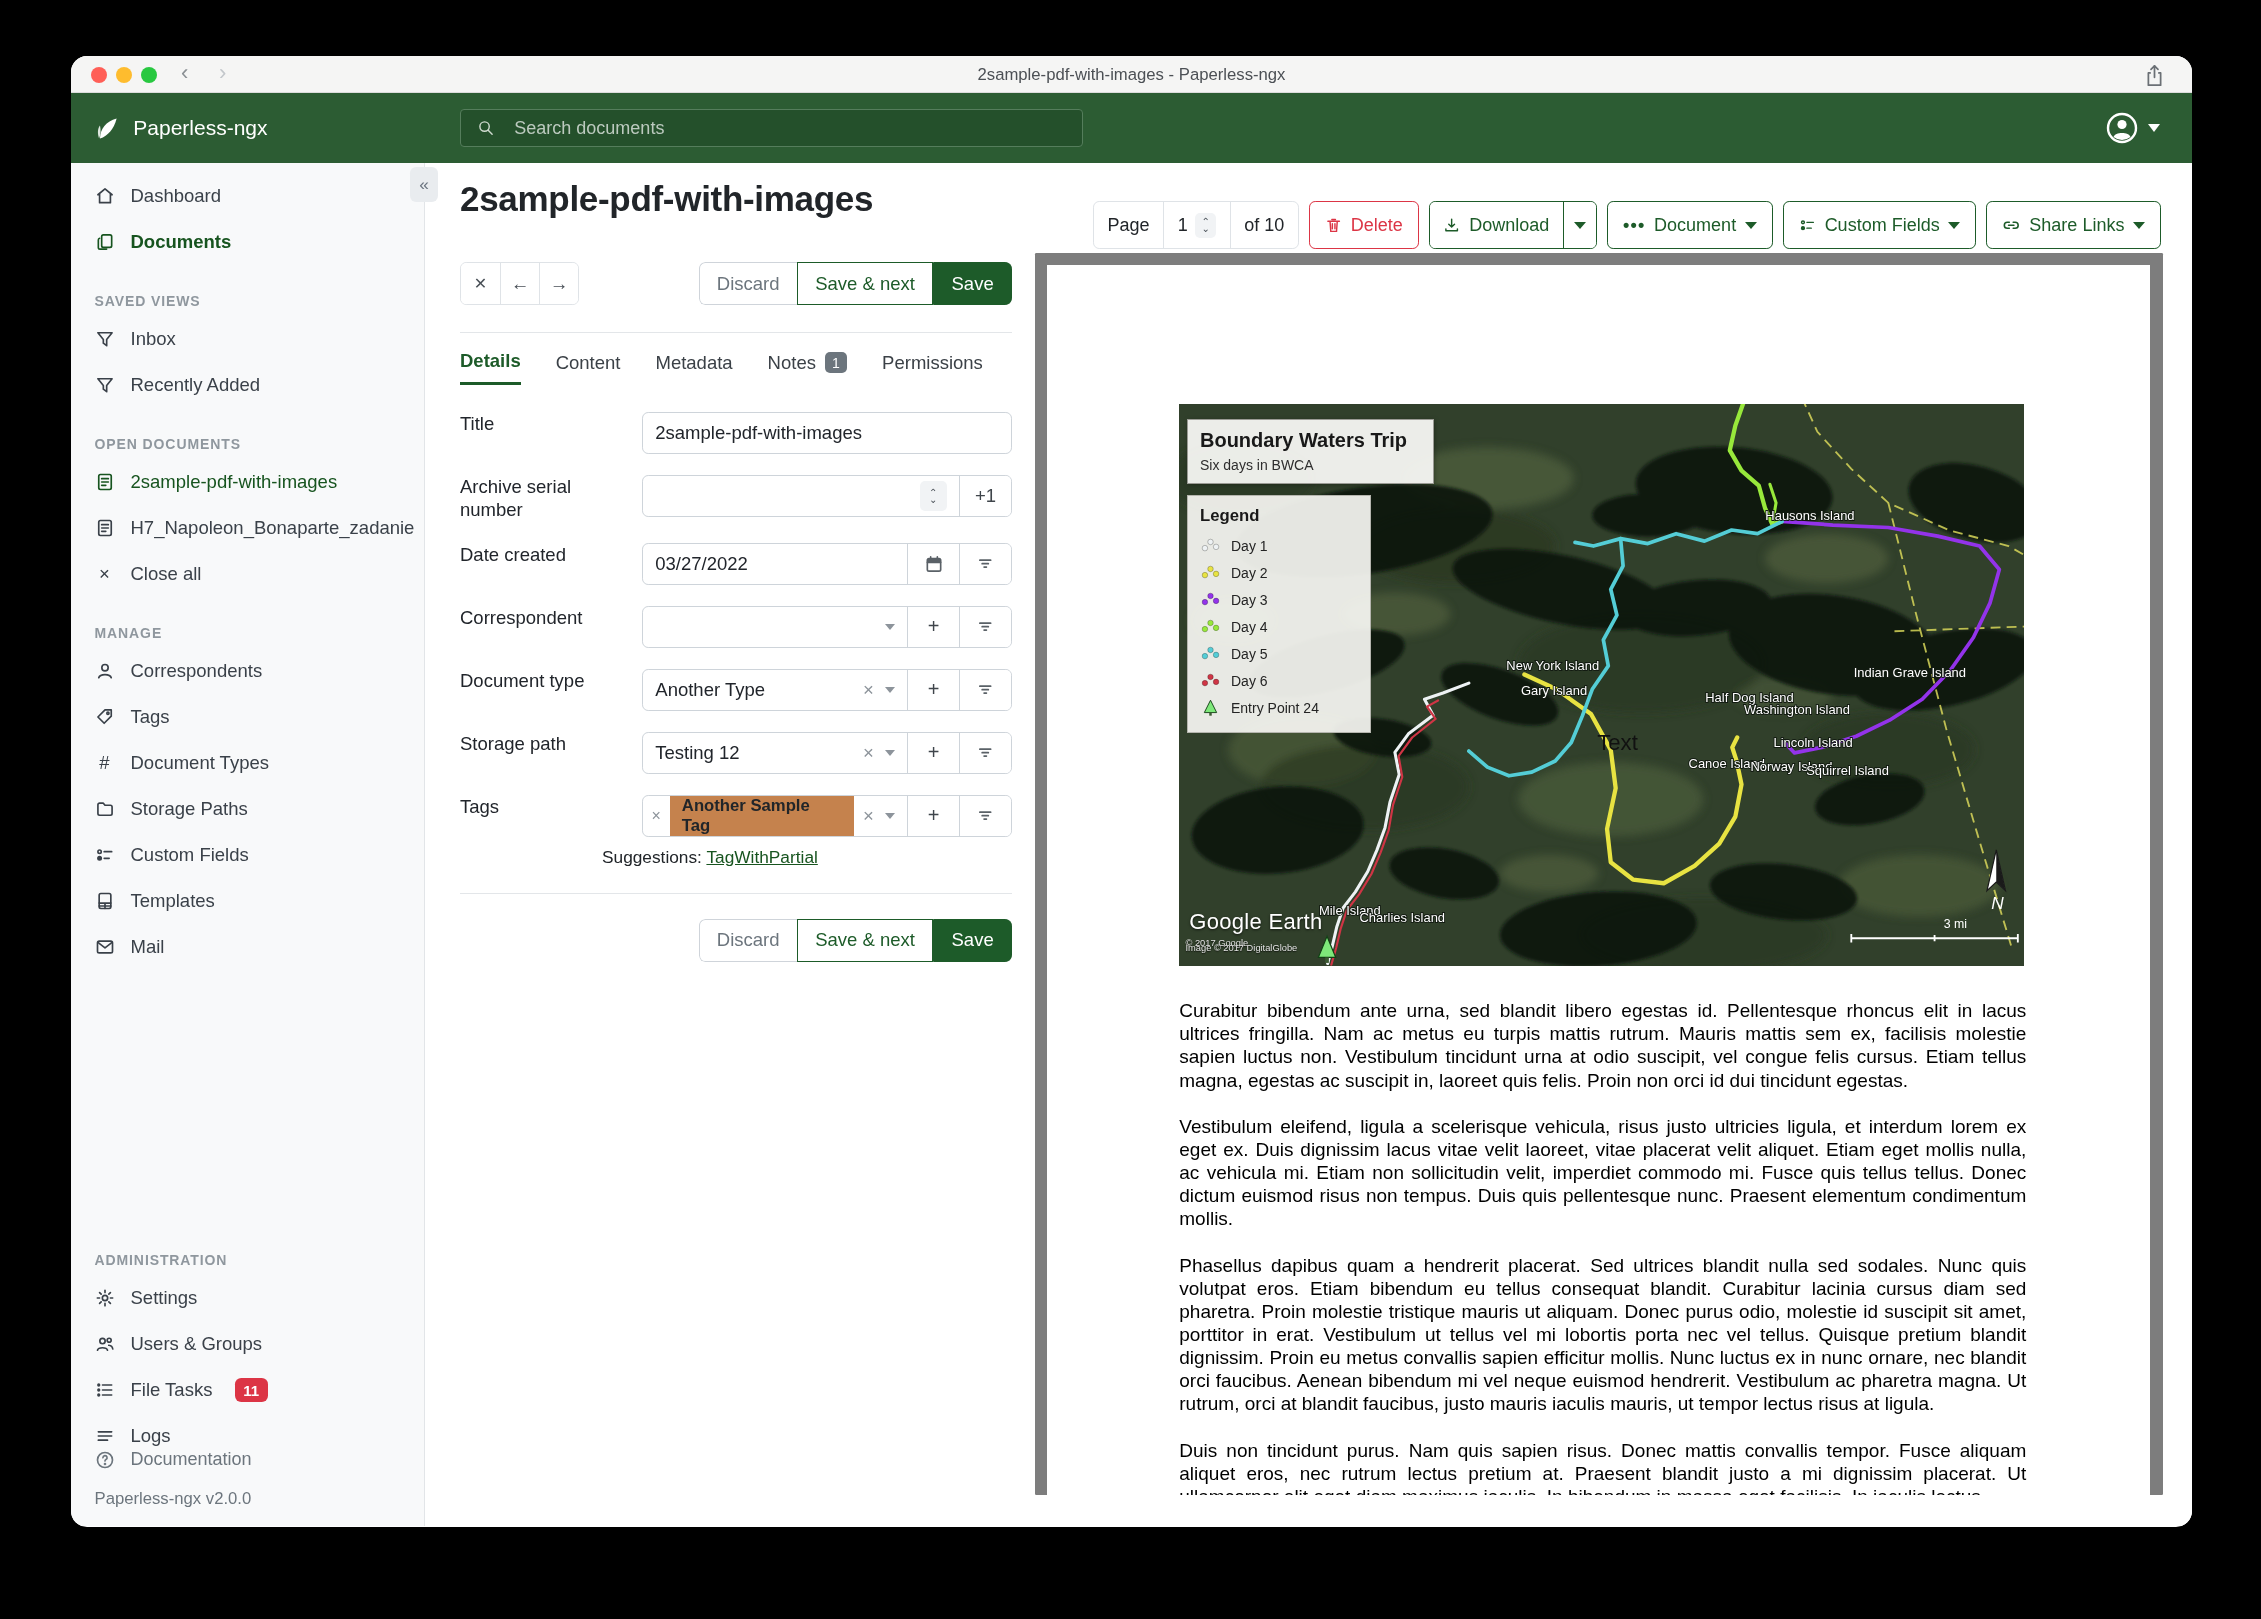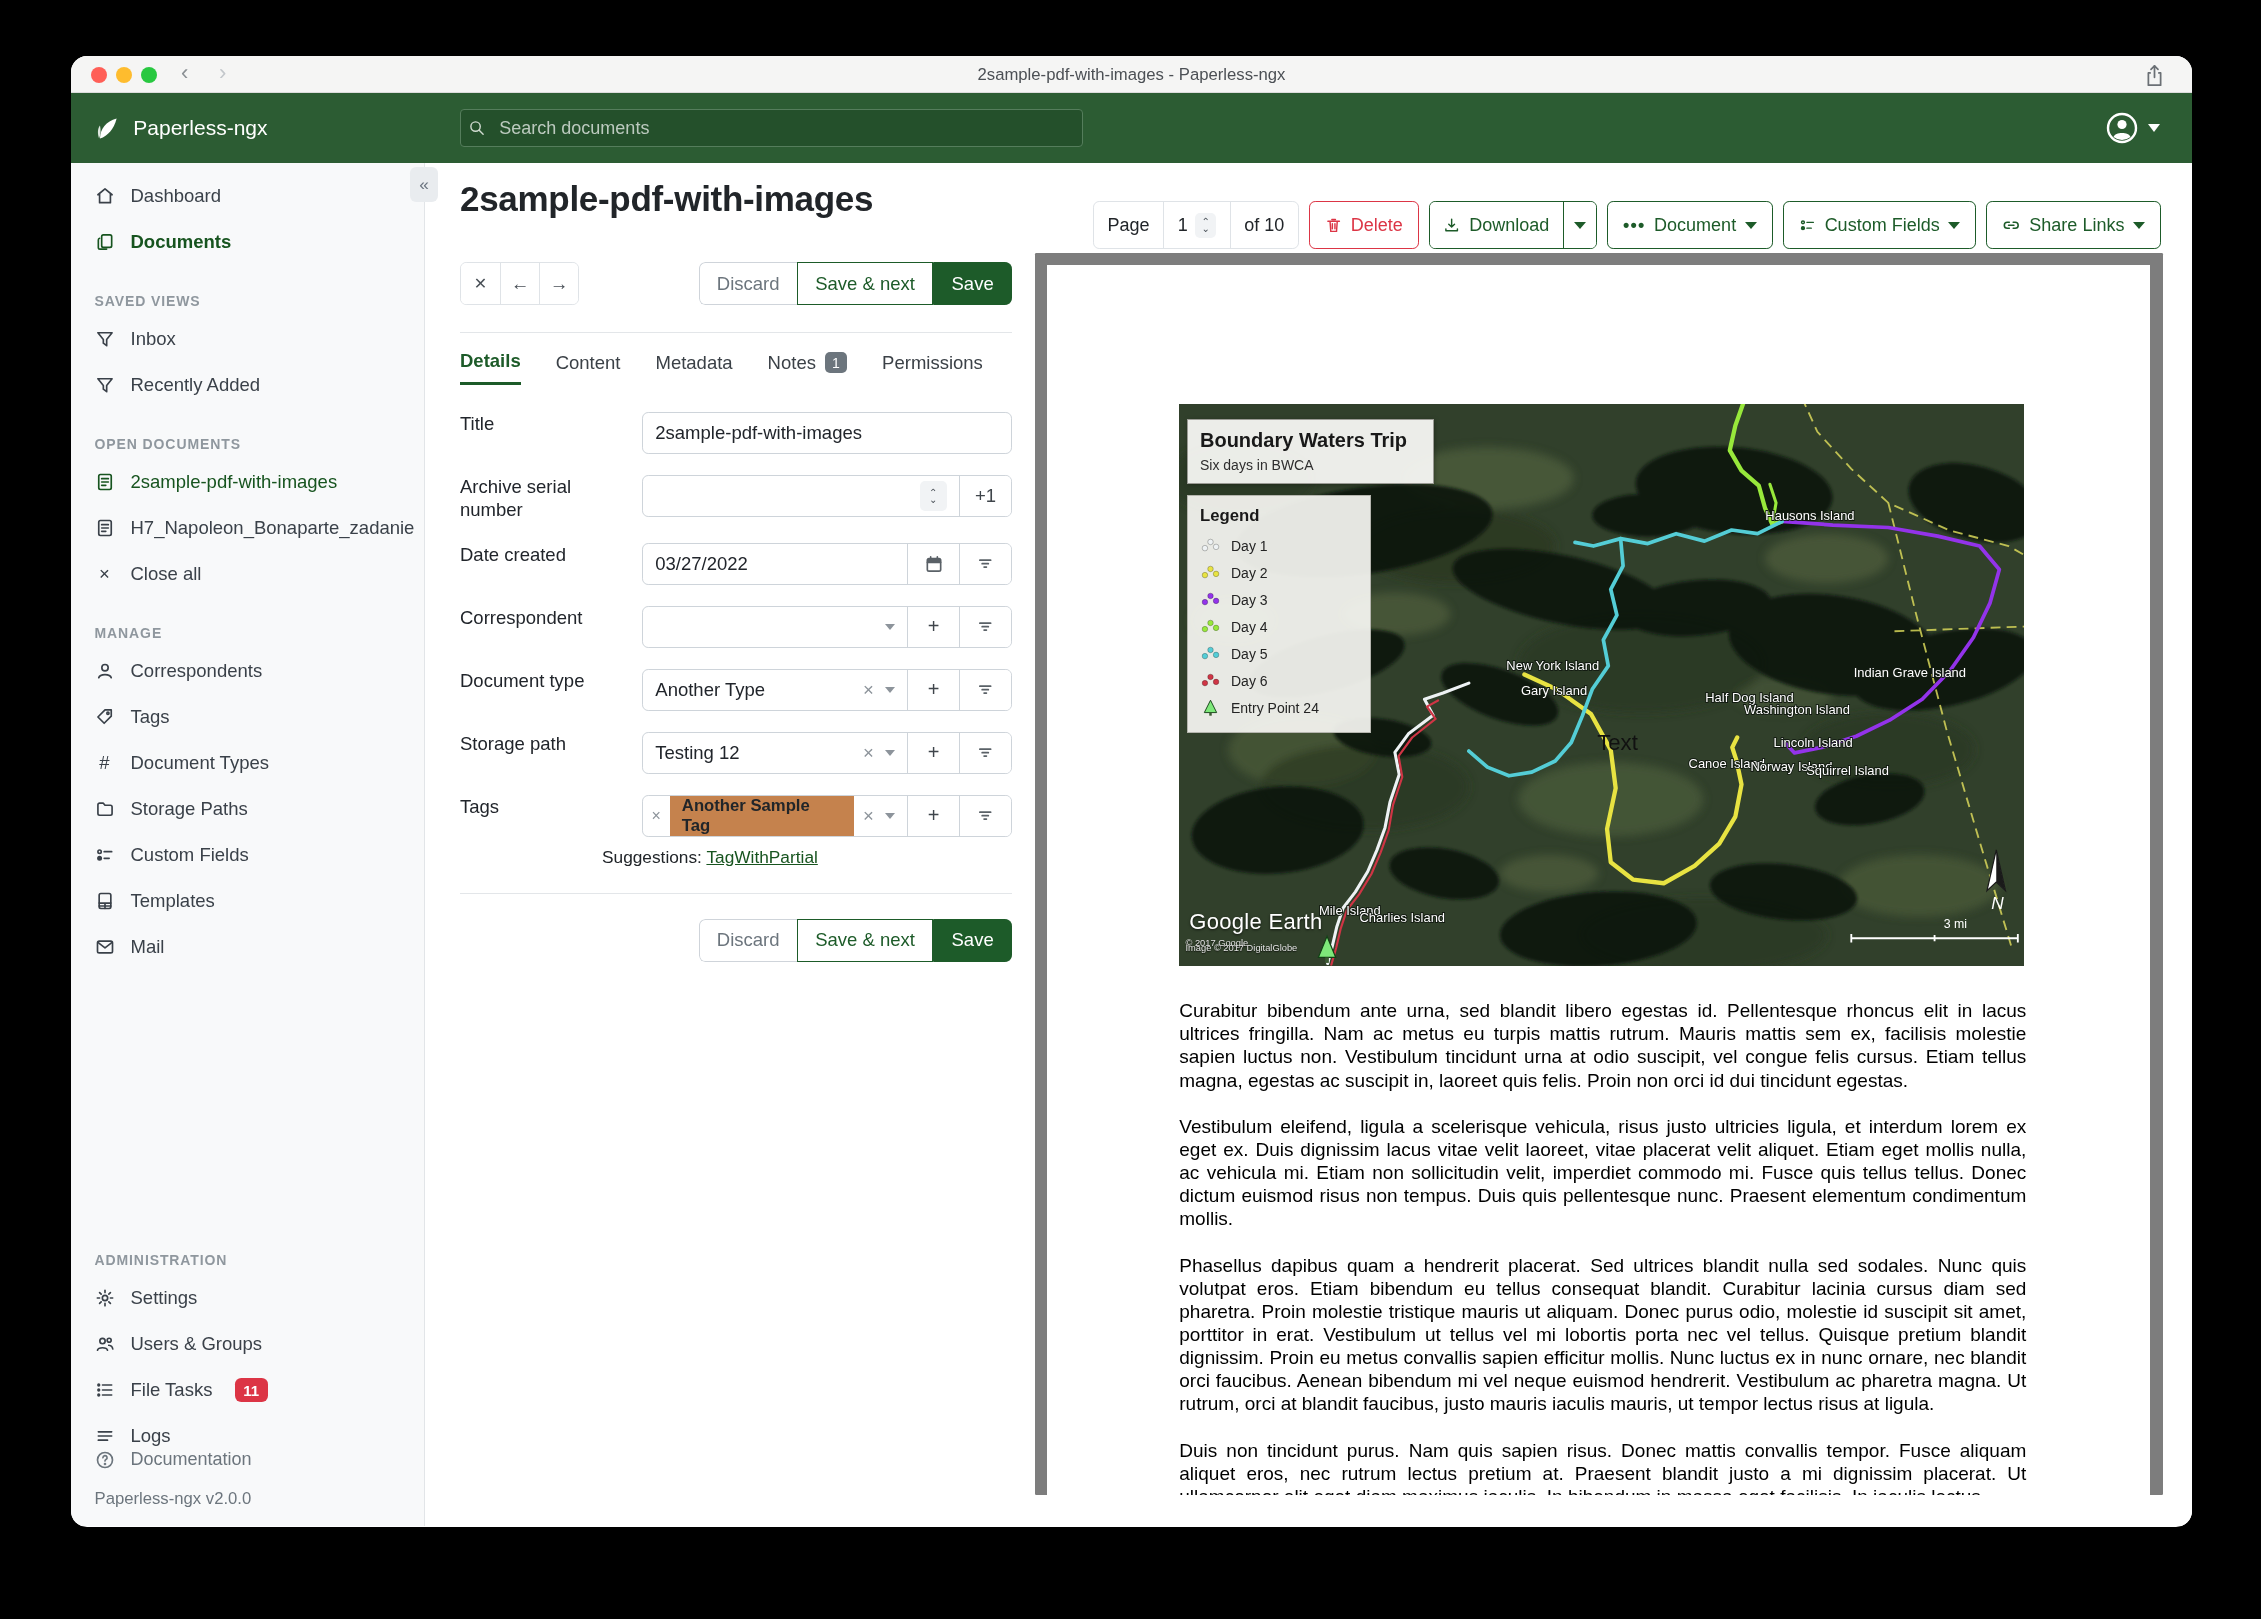--- a/index.html
+++ b/index.html
@@ -15,21 +15,21 @@
   .tl.red{ left:20.4px; background:#ff5f57; } .tl.yellow{ left:45px; background:#febc2e; } .tl.green{ left:70px; background:#28c840; }
   .tb-nav { position:absolute; top:3.7px; font-size:22px; color:#9da1a6; font-weight:400; }
   .tb-nav.back{ left:110px; color:#8b9094; } .tb-nav.fwd{ left:148px; color:#c3c7cb; }
   .tb-title { position:absolute; left:0; right:0; top:8.6px; text-align:center; font-size:16.7px; color:#4c5055; }
   .tb-share { position:absolute; right:27px; top:6.8px; }
 
   
   .navbar { position:relative; height:70px; background:#2c5c33; display:flex; align-items:center; }
   .brand { position:absolute; left:22px; display:flex; align-items:center; gap:12.3px; color:#fff; font-size:21px; }
   .searchbox { position:absolute; left:389px; top:16px; width:623px; height:38px; background:#24502b;
-               border:1.2px solid #557d5c; border-radius:4px; display:flex; align-items:center; padding:0 7px; gap:14px; }
+               border:1.2px solid #557d5c; border-radius:4px; display:flex; align-items:center; padding:0 16px; gap:20px; }
   .searchbox input { flex:1; background:transparent; border:none; outline:none; color:#e8efe9; font-size:18px; font-family:inherit; }
   .searchbox input::placeholder { color:#bccabf; }
   .avatar-wrap { position:absolute; right:32px; display:flex; align-items:center; gap:10px; }
   .caret-down-w { width:0; height:0; border-left:6.8px solid transparent; border-right:6.8px solid transparent; border-top:8px solid #fff; }
 
   
   .app-body { position:relative; display:flex; height:1363px; }
 
   
   .sidebar { position:relative; width:354px; background:#f8f9fa; border-right:1.2px solid #e2e5e8; padding-top:10px; flex:none; }

